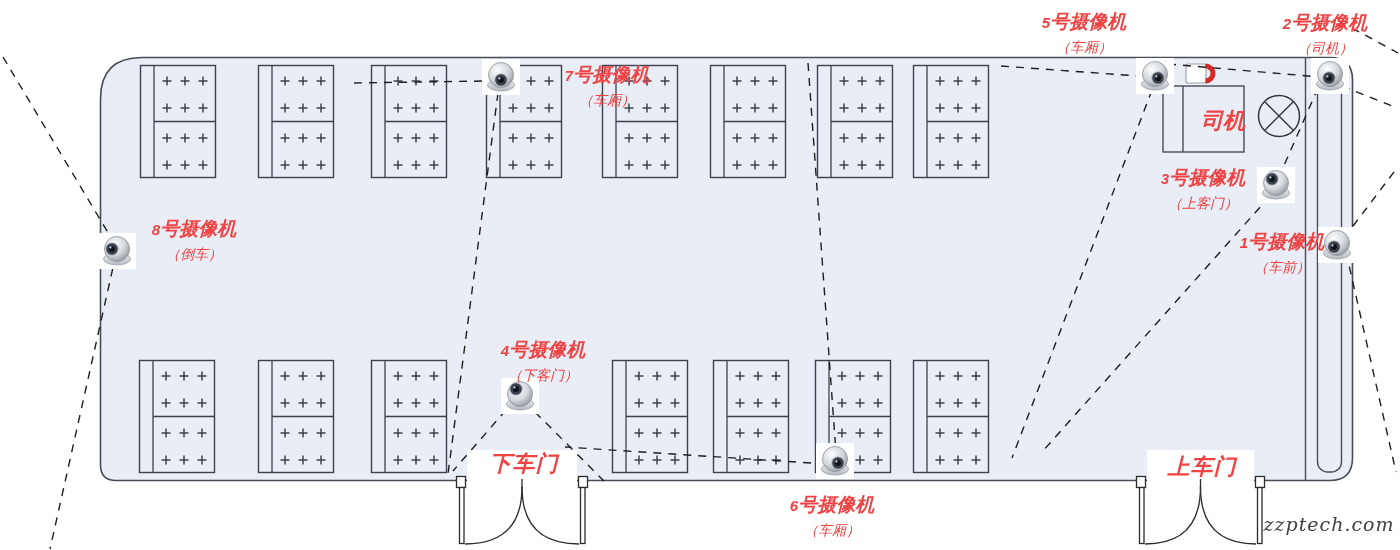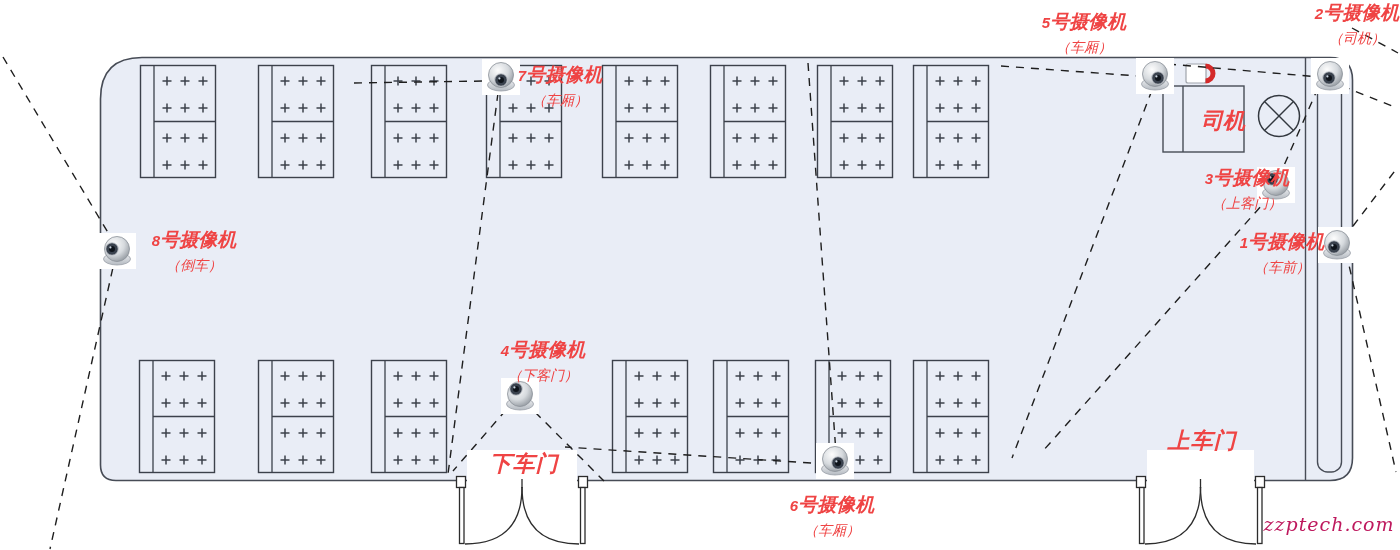--- a/index.html
+++ b/index.html
@@ -8,21 +8,21 @@
     font-family:"Liberation Sans","DejaVu Sans",sans-serif;
   }
   #diagram{position:absolute;left:0;top:0;}
   .lbl{position:absolute;transform:translate(-50%,-50%);text-align:center;color:#ef4444;white-space:nowrap;font-style:italic;}
   .cam-label{font-size:19px;line-height:24px;}
   .cam-label .l1{font-weight:bold;}
   .cam-label .num{font-size:15px;font-weight:bold;}
   .cam-label .area{font-weight:normal;font-size:14px;}
   .door-label{font-size:22px;font-weight:bold;letter-spacing:1px;text-align:center;}
   .driver-label{font-size:22px;font-weight:bold;width:26px;line-height:27px;word-break:break-all;}
-  .watermark{font-family:"DejaVu Serif","Liberation Serif",serif;font-style:italic;font-size:19px;color:#be185d;letter-spacing:1px;}
+  .watermark{font-family:"DejaVu Serif","Liberation Serif",serif;font-style:italic;font-size:19px;color:#404040;letter-spacing:1px;}
 </style>
 </head>
 <body>
 
 <div id="stage">
 
   <svg id="diagram" width="1400" height="550" viewBox="0 0 1400 550">
     <defs>
       <radialGradient id="gdome" cx="38%" cy="32%" r="75%">
         <stop offset="0%" stop-color="#fdfdfd"></stop>
@@ -251,50 +251,50 @@
           <circle cx="117" cy="249" r="12.5" fill="url(#gdome)" stroke="#8a9098" stroke-width="0.8"></circle>
           <circle cx="112" cy="249" r="6.3" fill="#39414d" stroke="#c8ccd2" stroke-width="1"></circle>
           <circle cx="112" cy="249" r="3" fill="#0f141b"></circle>
           <circle cx="110.4" cy="247.4" r="1.1" fill="#cdd8e4"></circle>
         </g>
       </g>
   </svg>
 
   <div class="lbl driver-label" style="left:1214px;top:120px;">司机</div>
   <div class="lbl door-label" style="left:524px;top:464px;">下车门</div>
-  <div class="lbl door-label" style="left:1202px;top:441px;">上车门</div>
+  <div class="lbl door-label" style="left:1202px;top:467px;">上车门</div>
   <div class="lbl watermark" style="left:1329px;top:524px;">zzptech.com</div>
   <div id="cam-labels">
       <div class="lbl cam-label" style="left: 1282px; top: 254px;">
         <div class="l1"><span class="num">1</span><span>号摄像机</span></div>
         <div class="area">（车前）</div>
       </div>
-      <div class="lbl cam-label" style="left: 1325px; top: 25px; margin-left: 32px;">
+      <div class="lbl cam-label" style="left: 1325px; top: 35px;">
         <div class="l1"><span class="num">2</span><span>号摄像机</span></div>
         <div class="area">（司机）</div>
       </div>
-      <div class="lbl cam-label" style="left: 1247px; top: 190px;">
+      <div class="lbl cam-label" style="left: 1203px; top: 190px;">
         <div class="l1"><span class="num">3</span><span>号摄像机</span></div>
         <div class="area">（上客门）</div>
       </div>
       <div class="lbl cam-label" style="left: 543px; top: 346px; margin-top: 16px;">
         <div class="l1"><span class="num">4</span><span>号摄像机</span></div>
         <div class="area">（下客门）</div>
       </div>
       <div class="lbl cam-label" style="left: 1084px; top: 34px;">
         <div class="l1"><span class="num">5</span><span>号摄像机</span></div>
         <div class="area">（车厢）</div>
       </div>
       <div class="lbl cam-label" style="left: 832px; top: 517px;">
         <div class="l1"><span class="num">6</span><span>号摄像机</span></div>
         <div class="area">（车厢）</div>
       </div>
-      <div class="lbl cam-label" style="left: 560px; top: 87px;">
+      <div class="lbl cam-label" style="left: 607px; top: 87px;">
         <div class="l1"><span class="num">7</span><span>号摄像机</span></div>
         <div class="area">（车厢）</div>
       </div>
-      <div class="lbl cam-label" style="left: 194px; top: 252px;">
+      <div class="lbl cam-label" style="left: 194px; top: 241px;">
         <div class="l1"><span class="num">8</span><span>号摄像机</span></div>
         <div class="area">（倒车）</div>
       </div>
     </div>
 
 </div>
 
 </body></html>

